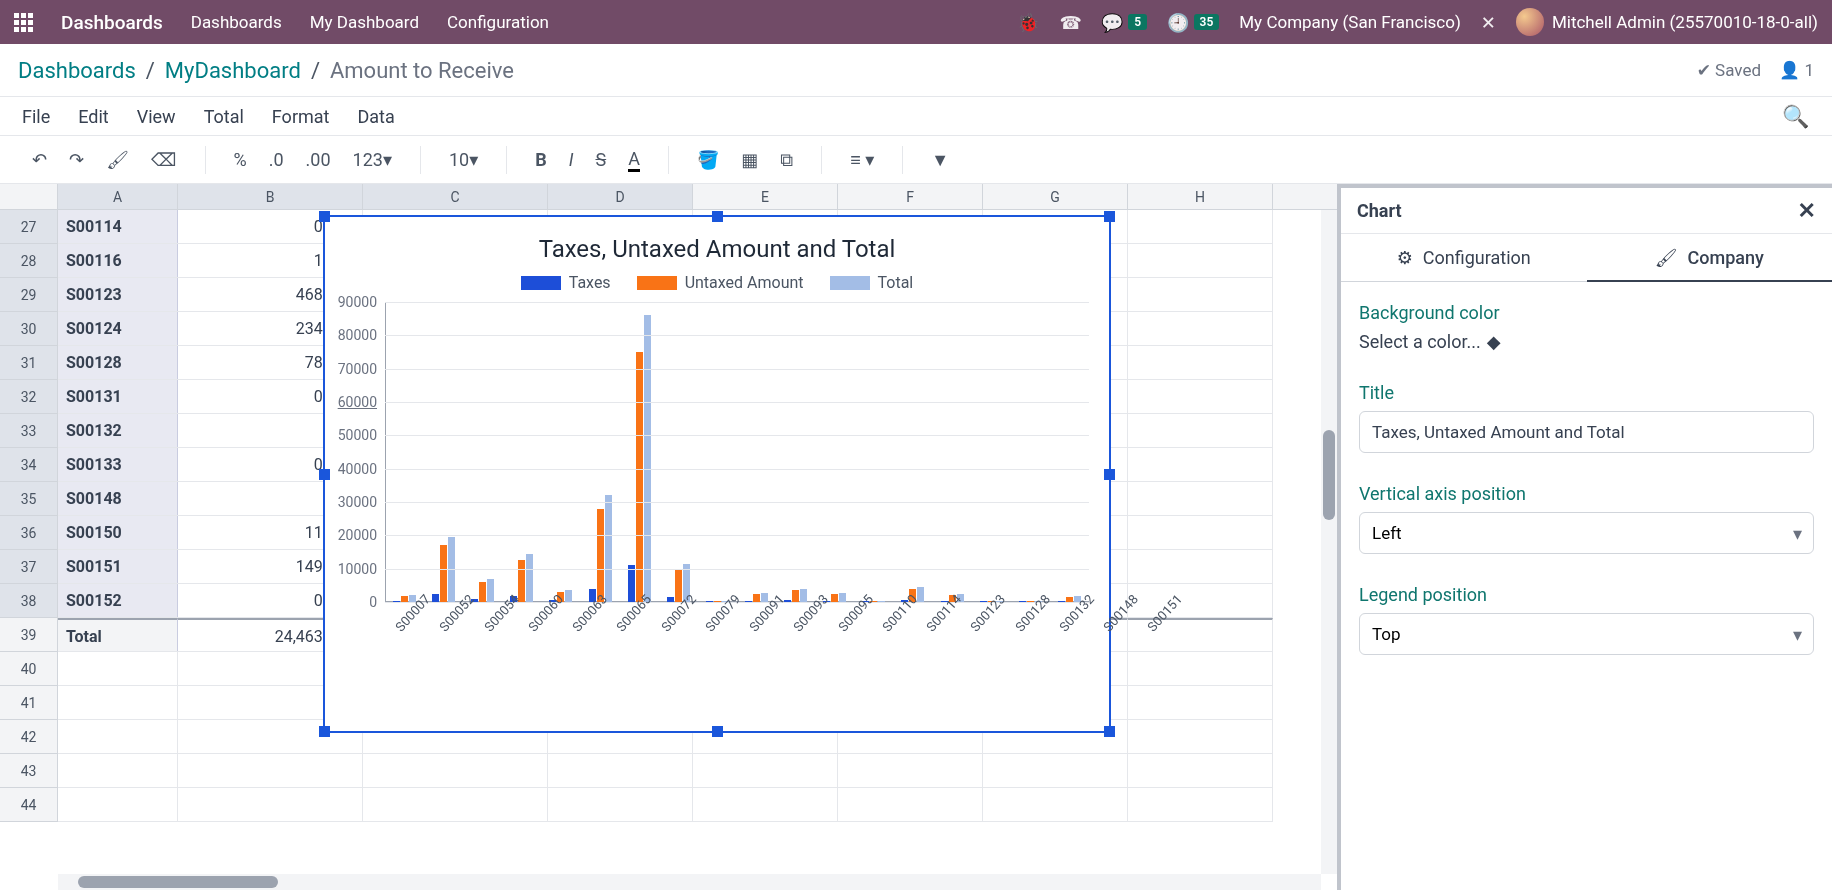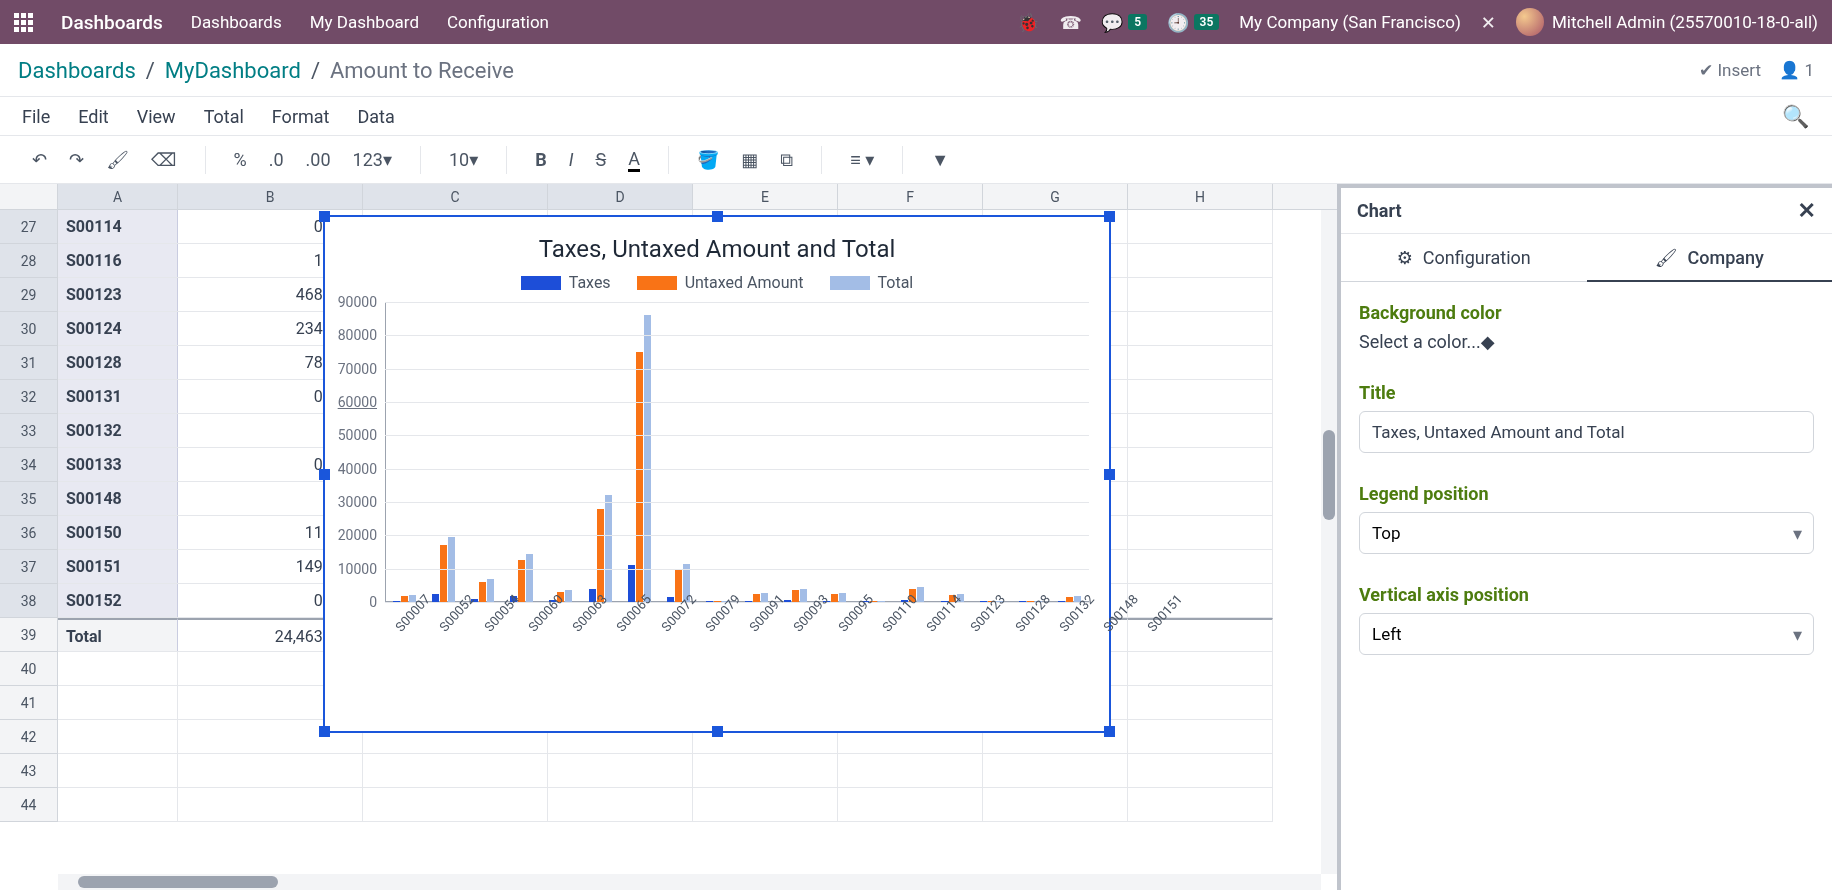--- a/index.html
+++ b/index.html
@@ -69,27 +69,27 @@
 .xlabels { display: flex; margin: 6px 20px 0 60px; }
 .xlabel { flex: 1; text-align: center; font-size: 13px; color: #4b5563; transform: rotate(-48deg); transform-origin: top center; white-space: nowrap; }
 
 .panel { width: 495px; border-left: 4px solid #c0c4cc; background: #fff; display: flex; flex-direction: column; border-top: 4px solid #c0c4cc; }
 .panel-header { display: flex; align-items: center; padding: 10px 16px; font-size: 18px; font-weight: 700; color: #374151; border-bottom: 1px solid #e5e7eb; }
 .panel-close { margin-left: auto; font-size: 22px; cursor: pointer; font-weight: 700; }
 .panel-tabs { display: flex; height: 48px; }
 .ptab { flex: 1; display: flex; align-items: center; justify-content: center; gap: 10px; font-size: 18px; color: #374151; border-bottom: 1px solid #d1d5db; cursor: pointer; }
 .ptab.active { border-bottom: 2px solid #374151; font-weight: 500; }
 .panel-body { padding: 20px 18px; font-size: 18px; color: #4b5563; }
-.plabel { font-weight: 700; color: #4d7c0f; margin-bottom: 8px; }
+.plabel { font-weight: 400; color: #0f766e; margin-bottom: 8px; }
 .psection { margin-bottom: 30px; }
 .pinput { width: 100%; padding: 10px 12px; border: 1px solid #d1d5db; border-radius: 6px; font-size: 17px; color: #374151; }
 .pselect { width: 100%; padding: 10px 12px; border: 1px solid #d1d5db; border-radius: 6px; font-size: 17px; background: #fff; appearance: none; position: relative; }
 .pselect-wrap { position: relative; }
 .pselect-wrap::after { content: "▾"; position: absolute; right: 12px; top: 50%; transform: translateY(-50%); color: #6b7280; pointer-events: none; }
-.colorpick { display: flex; align-items: center; color: #374151; margin-top: 6px; }
+.colorpick { display: flex; align-items: center; gap: 6px; color: #374151; margin-top: 6px; }
 
 .vscroll { position: absolute; right: 0; top: 26px; width: 16px; bottom: 16px; background: #f3f4f6; }
 .vthumb { position: absolute; left: 2px; right: 2px; top: 220px; height: 90px; background: #9ca3af; border-radius: 6px; }
 .hscroll { position: absolute; left: 58px; right: 16px; bottom: 0; height: 16px; background: #f3f4f6; }
 .hthumb { position: absolute; top: 2px; bottom: 2px; left: 20px; width: 200px; background: #9ca3af; border-radius: 6px; }
 </style>
 </head>
 <body>
 
 <div class="topbar">
@@ -130,21 +130,21 @@
   </div>
 </div>
 
 <div class="breadcrumb">
   <a href="#">Dashboards</a>
   <span class="sep">/</span>
   <a href="#">MyDashboard</a>
   <span class="sep">/</span>
   <span class="current">Amount to Receive</span>
   <div class="bc-right">
-    <span>✔ <span>Insert</span></span>
+    <span>✔ <span>Saved</span></span>
     <span>👤 <span>1</span></span>
   </div>
 </div>
 
 <div class="menubar">
   <span>File</span>
   <span>Edit</span>
   <span>View</span>
   <span>Total</span>
   <span>Format</span>
@@ -610,22 +610,22 @@
         <div class="colorpick">
             <span>Select a color...</span> 
             <span>◆</span>
           </div>
       </div>
       <div class="psection">
         <div class="plabel">Title</div>
         <input class="pinput" value="Taxes, Untaxed Amount and Total" style="">
       </div>
       <div class="psection">
+        <div class="plabel">Vertical axis position</div>
+        <div class="pselect-wrap"><select class="pselect"><option>Left</option></select></div>
+      </div>
+      <div class="psection">
         <div class="plabel">Legend position</div>
         <div class="pselect-wrap"><select class="pselect"><option>Top</option></select></div>
       </div>
-      <div class="psection">
-        <div class="plabel">Vertical axis position</div>
-        <div class="pselect-wrap"><select class="pselect"><option>Left</option></select></div>
-      </div>
     </div>
   </div>
 </div>
 
 </body></html>

